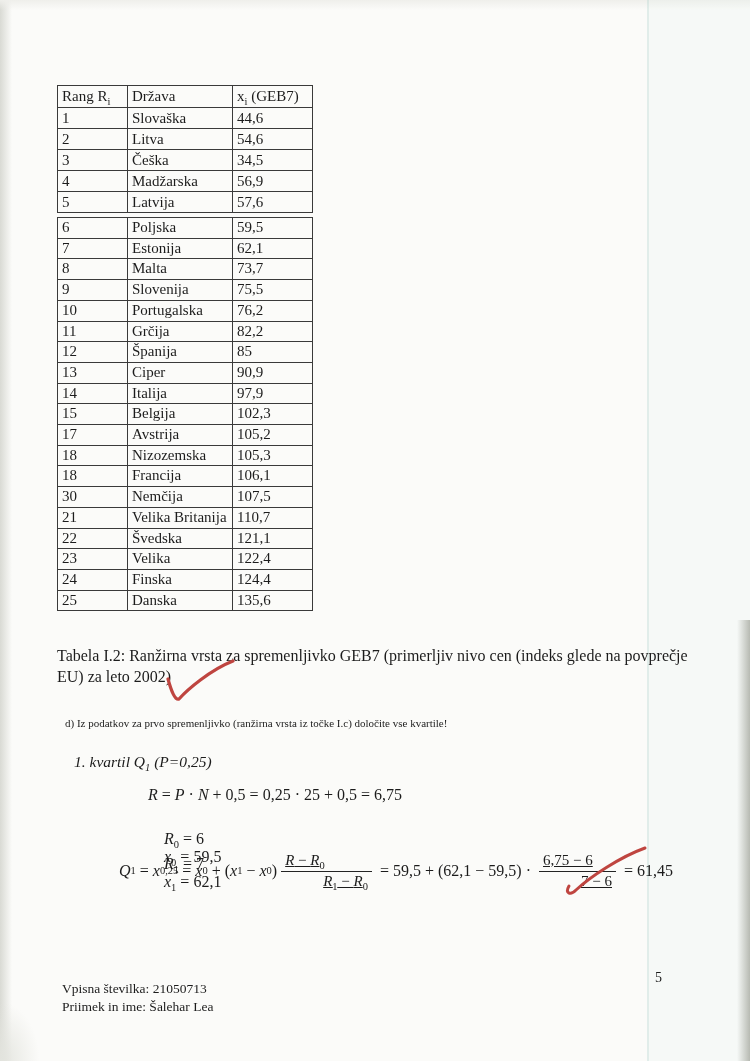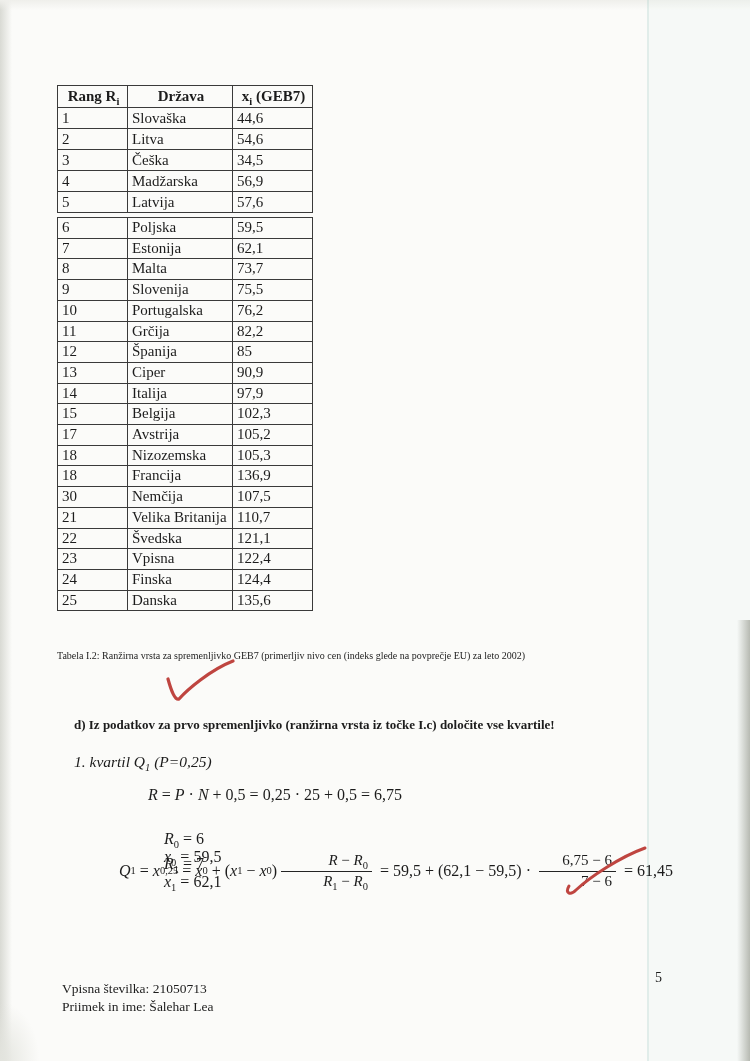--- a/index.html
+++ b/index.html
@@ -22,42 +22,42 @@
     background:linear-gradient(to left,#b7bab2,rgba(250,250,248,0));}
   .corner-bl{position:absolute;left:0;bottom:0;width:40px;height:60px;
     background:radial-gradient(ellipse at bottom left,#e3e4de,rgba(251,251,249,0) 70%);}
 
   
   .tbl{border-collapse:collapse;font-size:15px;table-layout:fixed;}
   .tbl th,.tbl td{
     border:1px solid #3a3a3a;text-align:left;
     padding:0 2px 0 4px;white-space:nowrap;overflow:hidden;
   }
-  .tbl th{font-weight:bold;height:21px;line-height:21px;text-align:center;}
+  .tbl th{font-weight:normal;height:21px;line-height:21px;}
   .tbl1 td{height:20px;line-height:20px;}
   .tbl2 td{height:19.7px;line-height:19.7px;}
   .pos-tbl1{position:absolute;left:57px;top:85px;}
   .pos-tbl2{position:absolute;left:57px;top:217px;}
 
   sub{font-size:10.5px;line-height:0;}
 
   .caption{position:absolute;left:57px;top:645px;width:648px;
-    font-size:10px;line-height:21px;}
-  .heading{position:absolute;left:74px;top:717px;width:640px;
-    font-weight:bold;font-size:13px;}
+    font-size:16px;line-height:21px;}
+  .heading{position:absolute;left:65px;top:717px;width:640px;
+    font-weight:normal;font-size:11px;}
   .kvartil{position:absolute;left:74px;top:753px;
     font-style:italic;font-size:15.5px;}
 
   .mline{position:absolute;left:148px;font-size:16px;white-space:pre;font-family:Liberation Serif, serif;}
   .mv{font-style:italic;}
   .rpart{display:inline-block;width:70px;}
   .qline{position:absolute;left:119px;top:845px;height:52px;
     display:flex;align-items:center;font-size:16px;white-space:pre;}
-  .frac{display:inline-block;vertical-align:middle;text-align:right;
-    margin:0 4px;font-size:15px;line-height:1.15;}
+  .frac{display:inline-block;vertical-align:middle;text-align:left;
+    margin:0 4px;font-size:15px;line-height:1.15;text-decoration:underline;}
   .frac .num{display:block;padding:0 4px 1px;border-bottom:1.3px solid #242424;}
   .frac .den{display:block;padding:1px 4px 0;margin-left:38px;}
 
   .checkmark{position:absolute;}
   .footer{position:absolute;left:62px;top:980px;font-size:13.5px;line-height:17.5px;}
   .pagenum{position:absolute;left:655px;top:970px;font-size:14px;}
 </style>
 </head>
 <body>
 
@@ -194,21 +194,21 @@
 
         <tr>
           <td>18</td>
           <td>Nizozemska</td>
           <td>105,3</td>
         </tr>
 
         <tr>
           <td>18</td>
           <td>Francija</td>
-          <td>136,9</td>
+          <td>106,1</td>
         </tr>
 
         <tr>
           <td>30</td>
           <td>Nemčija</td>
           <td>107,5</td>
         </tr>
 
         <tr>
           <td>21</td>
@@ -217,21 +217,21 @@
         </tr>
 
         <tr>
           <td>22</td>
           <td>Švedska</td>
           <td>121,1</td>
         </tr>
 
         <tr>
           <td>23</td>
-          <td>Vpisna</td>
+          <td>Velika</td>
           <td>122,4</td>
         </tr>
 
         <tr>
           <td>24</td>
           <td>Finska</td>
           <td>124,4</td>
         </tr>
 
         <tr>

